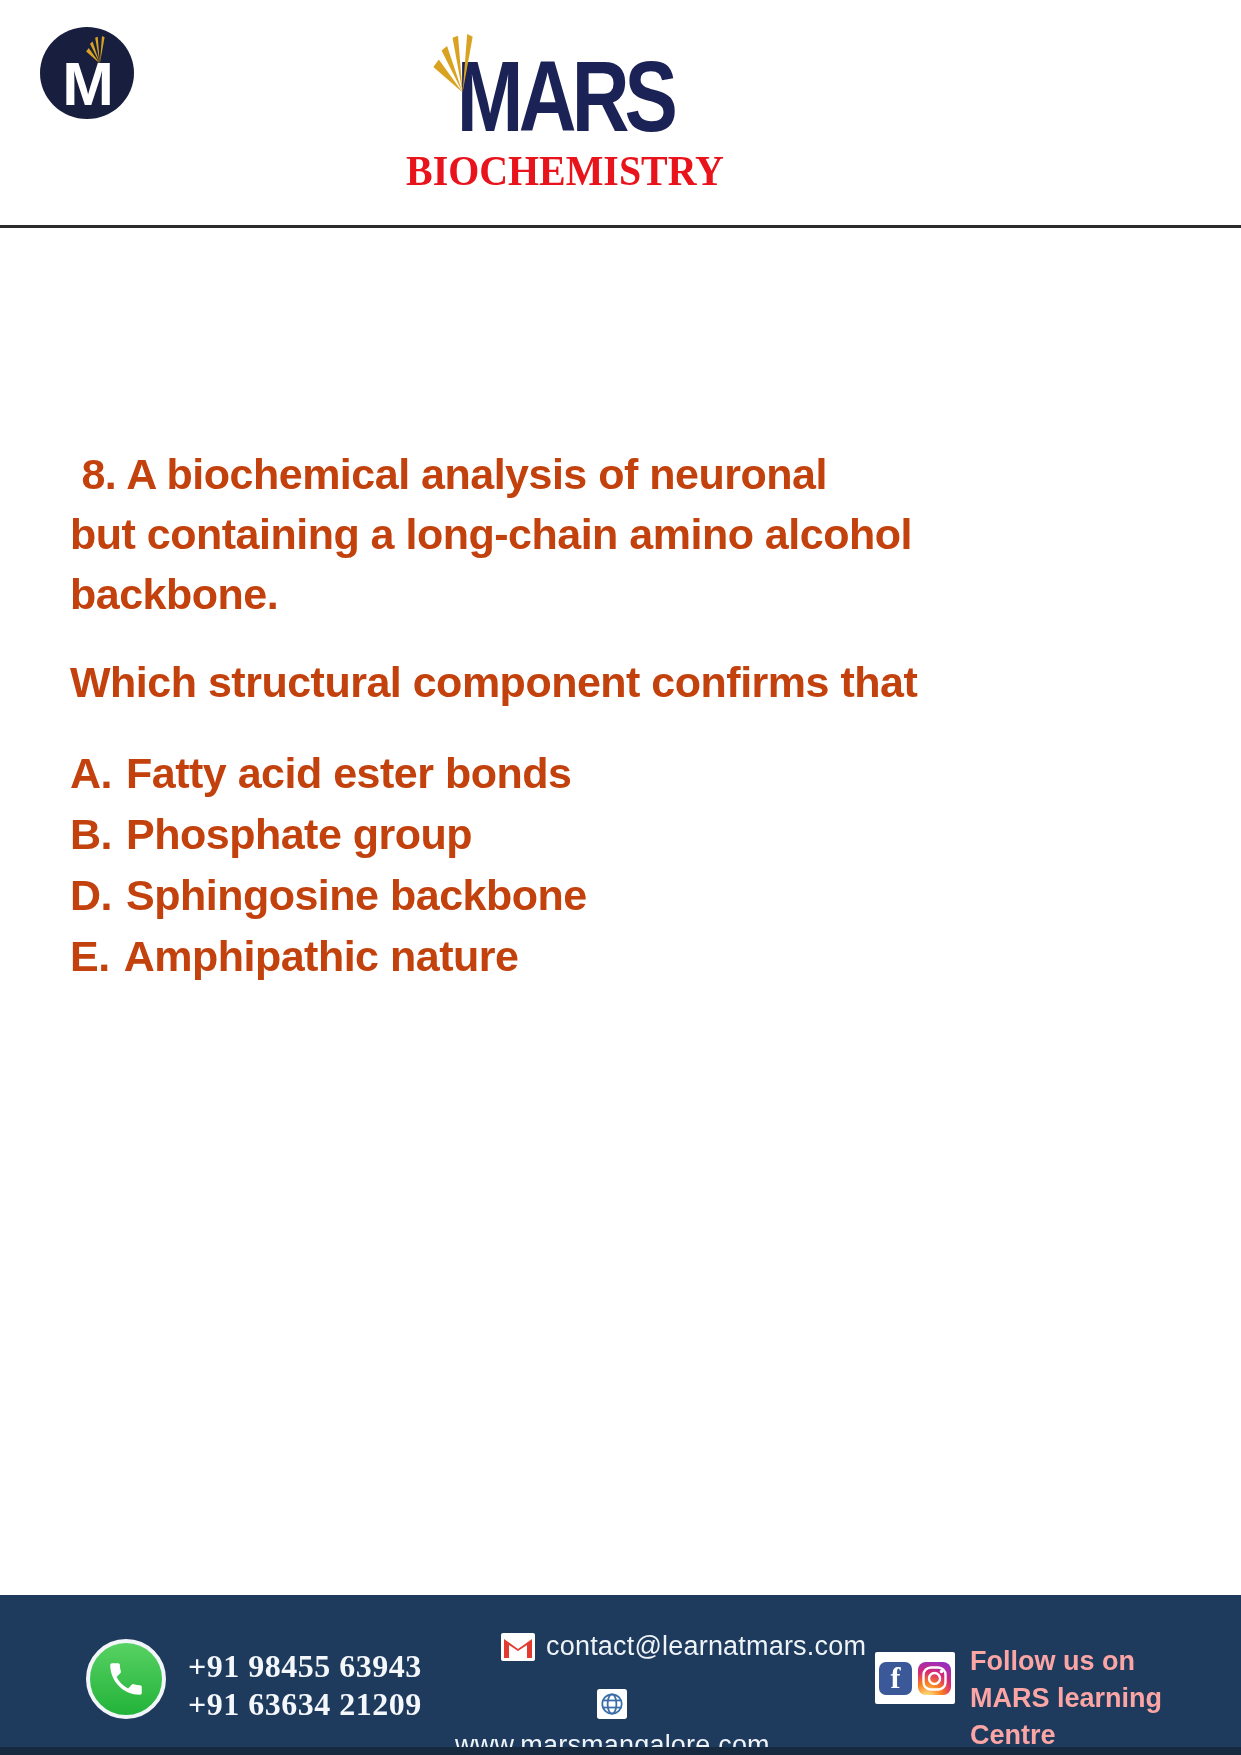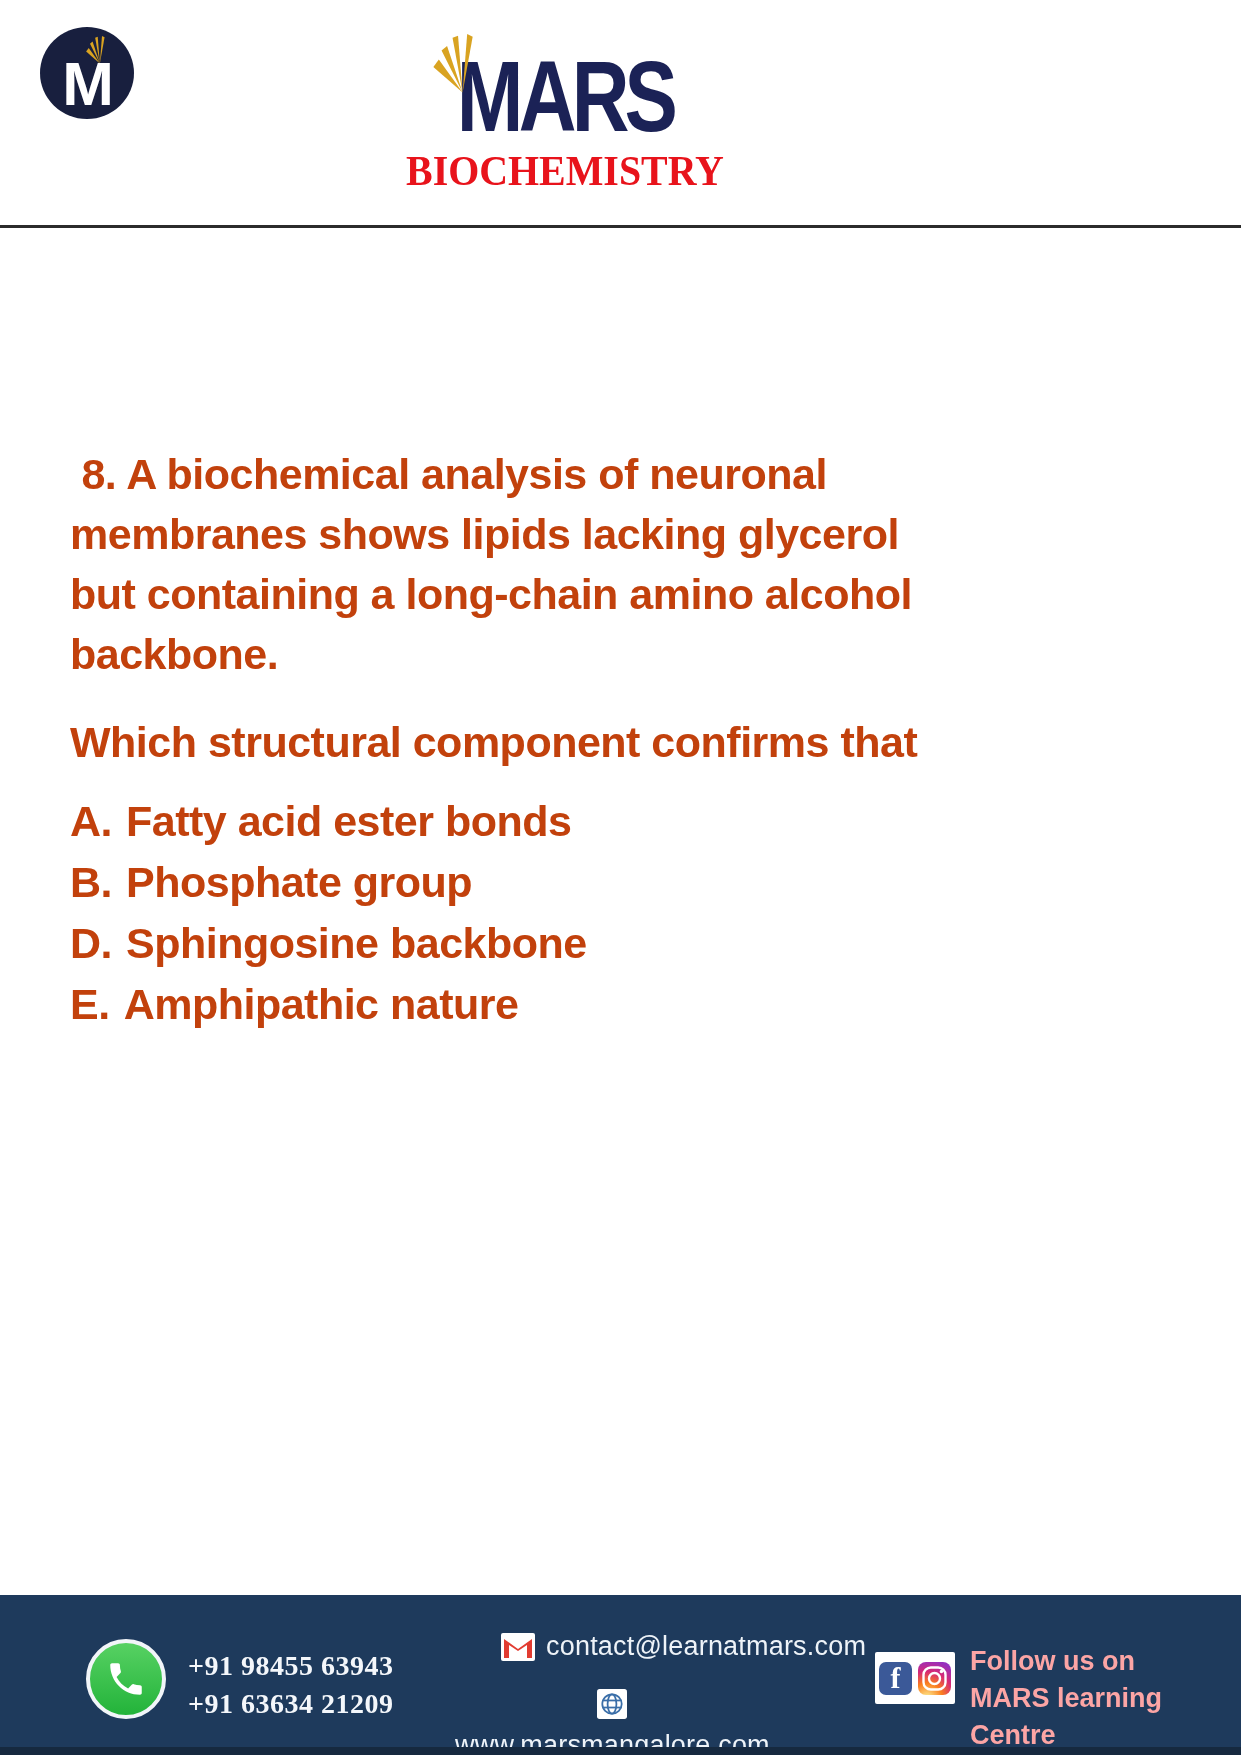--- a/index.html
+++ b/index.html
@@ -34,38 +34,38 @@
     font-family:"Liberation Serif",serif;font-weight:700;font-size:42px;line-height:50px;
     color:#e8131b;white-space:nowrap;
   }
 
   
   .content{position:absolute;left:70px;top:444px;width:980px;color:#c2410c;}
   .q-line,.p-line{
     white-space:pre;font-size:43px;font-weight:800;line-height:60px;letter-spacing:-0.5px;
   }
   .prompt{margin-top:28px;}
-  .options{margin-top:19px;}
+  .options{margin-top:31px;}
   .option{font-size:43px;font-weight:800;line-height:61px;letter-spacing:-0.5px;}
   .option .opt-label{margin-right:14px;}
 
   
   .footer{position:absolute;left:0;top:1595px;width:1241px;height:160px;background:#1e3a5c;}
   .footer-bottom-strip{position:absolute;left:0;bottom:0;width:1241px;height:8px;background:#16293f;}
 
   .wa-icon{
     position:absolute;left:86px;top:44px;width:72px;height:72px;border-radius:50%;
     background:linear-gradient(180deg,#57d163 0%,#23b33a 100%);
     border:4px solid #f2f5f9;box-sizing:content-box;
     display:flex;align-items:center;justify-content:center;
   }
   .wa-icon svg{width:42px;height:42px;}
   .phones{
     position:absolute;left:188px;top:52px;color:#f4f7fb;
-    font-family:"Liberation Serif",serif;font-weight:700;font-size:28px;line-height:38px;
+    font-family:"Liberation Serif",serif;font-weight:700;font-size:32px;line-height:38px;
     letter-spacing:0.5px;
     text-align:right;
   }
 
   .contact-row{position:absolute;display:flex;align-items:center;gap:11px;color:#eef3f8;}
   .row-email{left:455px;top:36px;padding-left:46px;}
   .row-site{left:455px;top:94px;flex-direction:column;}
   .contact-row .txt{font-size:27px;font-weight:400;letter-spacing:0.2px;}
   .gmail-icon{width:34px;height:28px;}
   .globe-icon{width:30px;height:30px;}
@@ -118,21 +118,20 @@
         <span class="mars-text">MARS</span>
       </div>
     </div>
 
     <div class="subtitle">BIOCHEMISTRY</div>
     <div class="header-rule"></div>
   </div>
 
   <div class="content">
     <div class="q-line"> 8. A biochemical analysis of neuronal</div>
-    <div class="q-line">membranes shows lipids lacking glycerol</div>
     <div class="q-line">but containing a long-chain amino alcohol</div>
     <div class="q-line">backbone.</div>
 
     <div class="prompt">
       <div class="p-line">Which structural component confirms that</div>
     </div>
 
     <div class="options">
       <div class="option">
         <span class="opt-label">A.</span><span>Fatty acid ester bonds</span>

